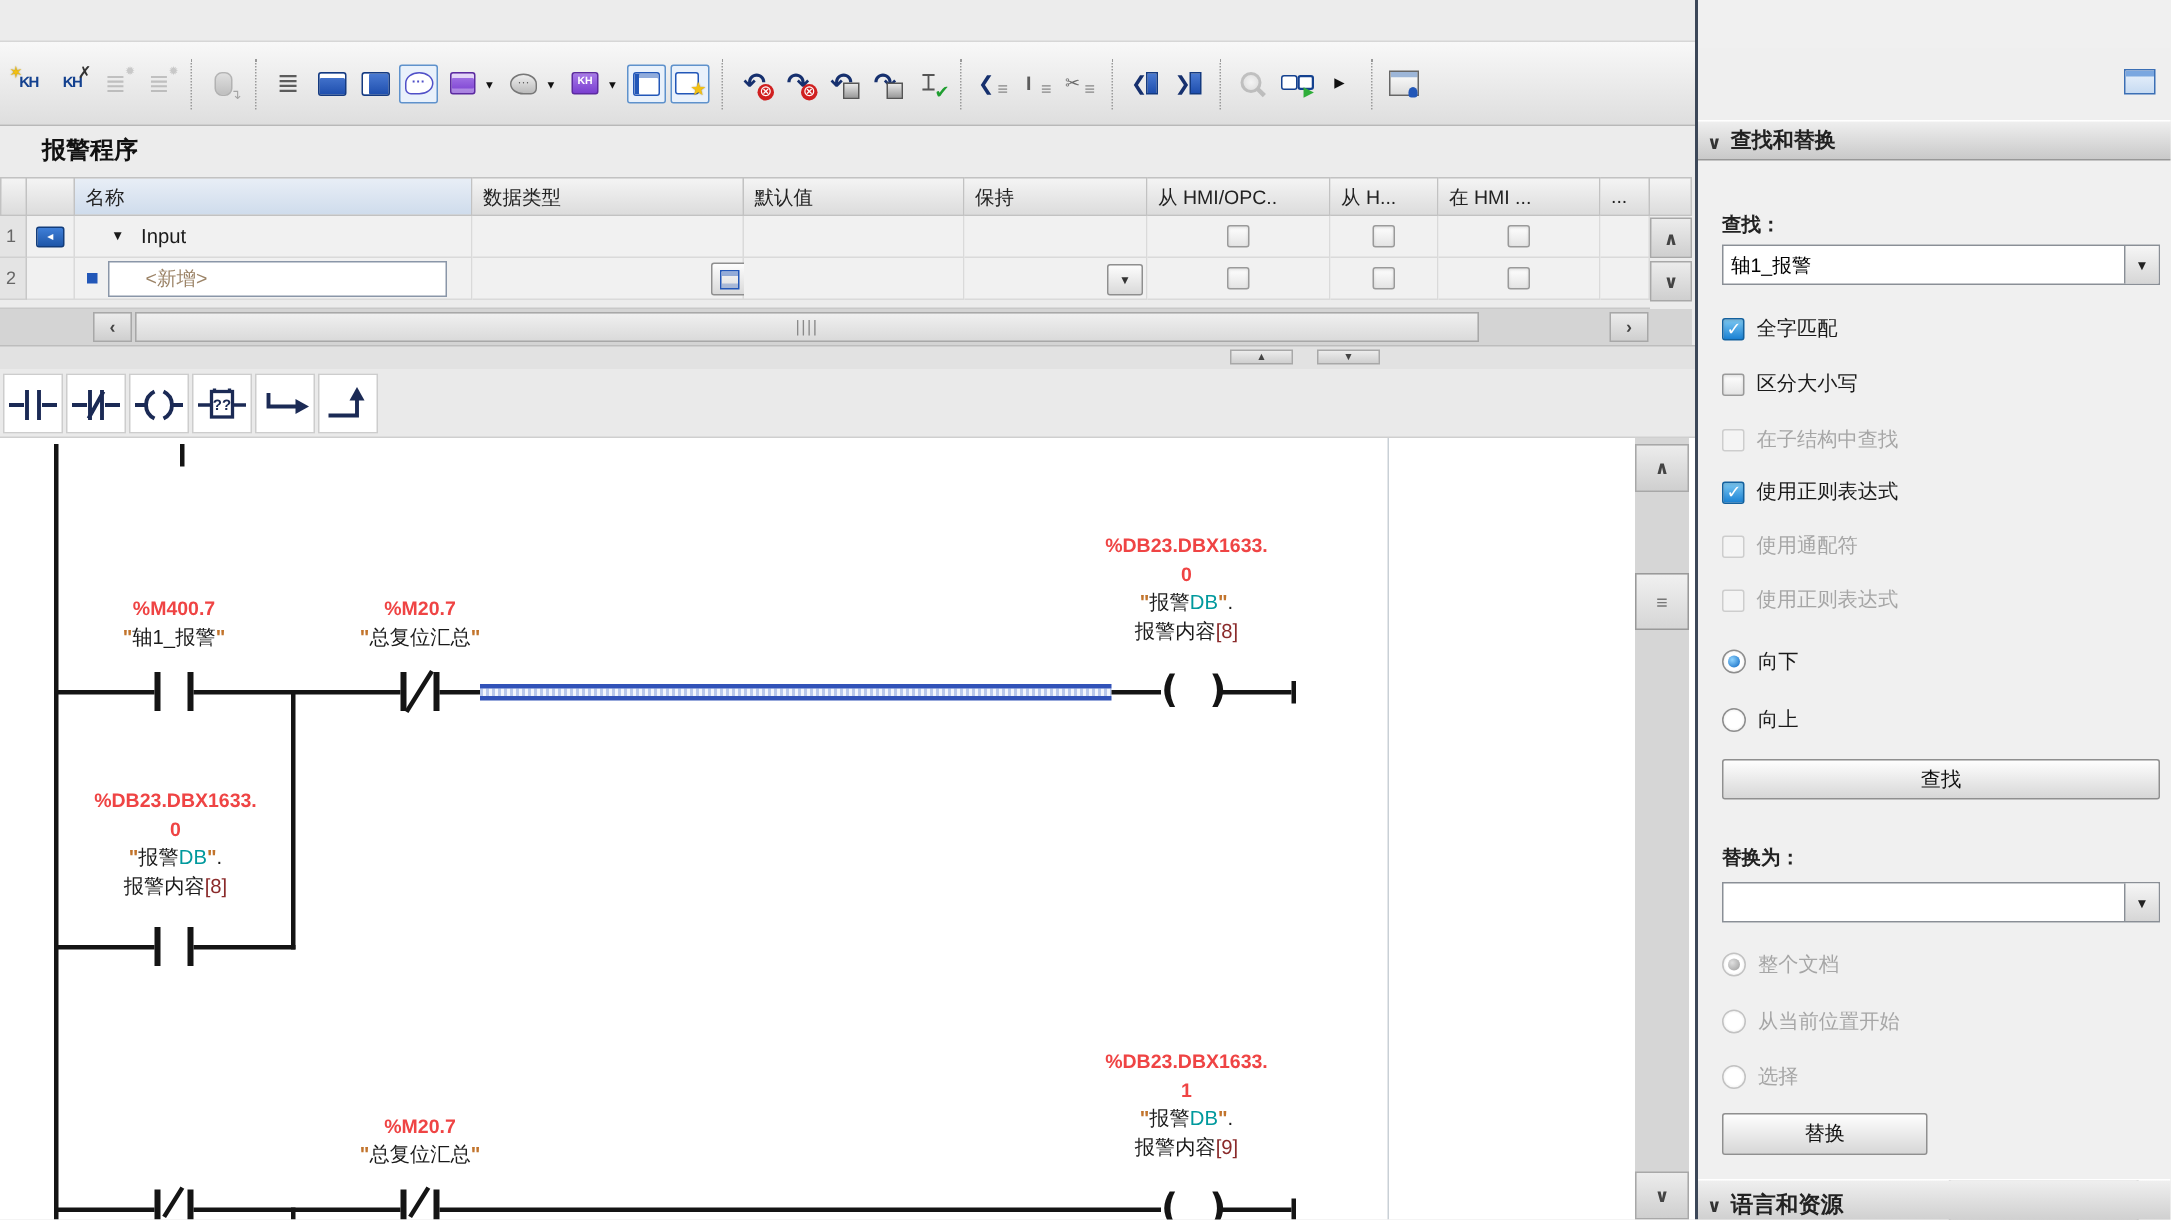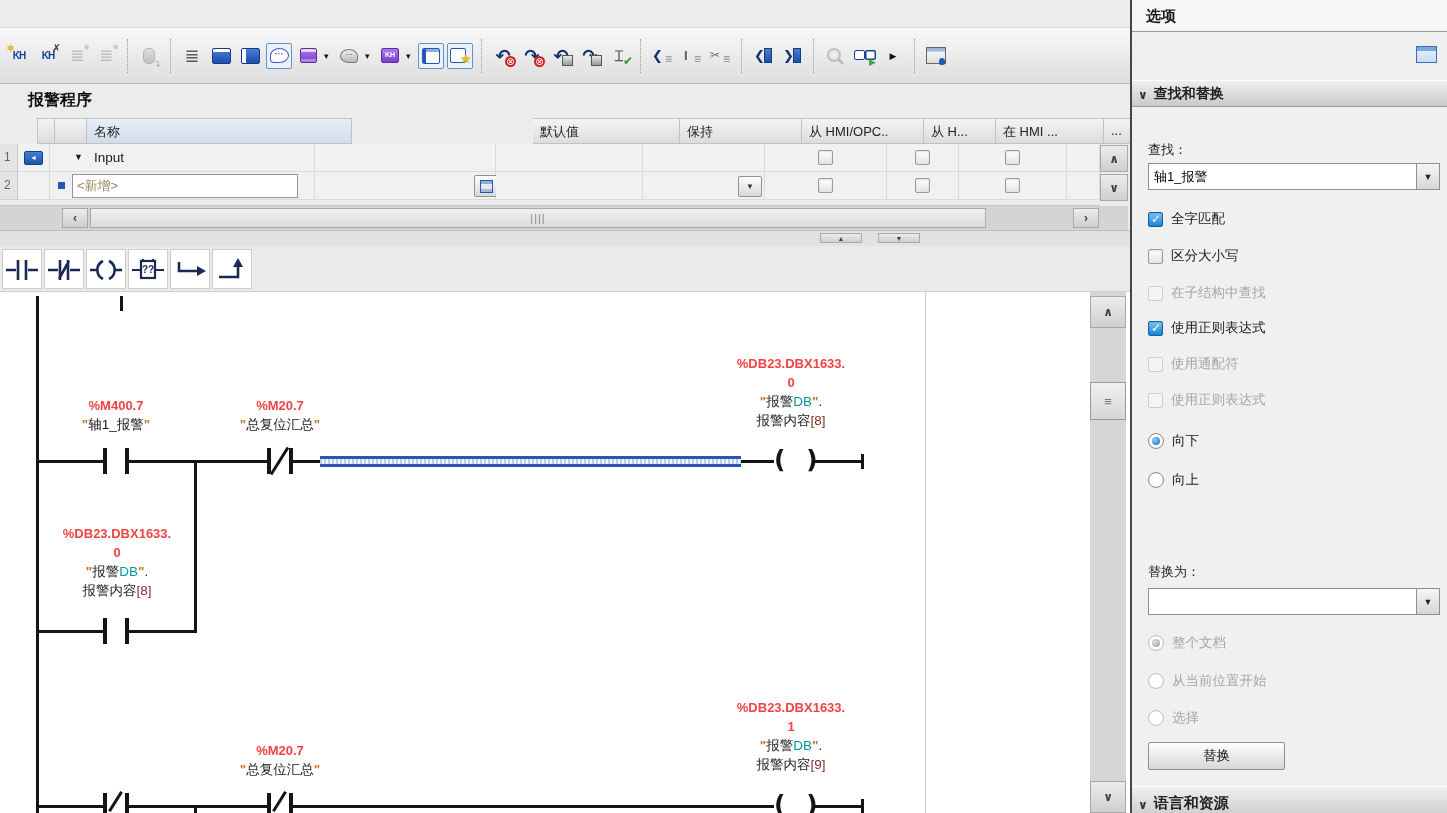--- a/index.html
+++ b/index.html
@@ -53,21 +53,21 @@
   .g-mag::before { content:""; width:10px; height:10px; border:2px solid #8a8a8a; border-radius:50%; left:4px; top:4px; background:radial-gradient(#fff,#ccc); }
   .g-mag::after { content:""; width:2.5px; height:7px; background:#8a8a8a; transform:rotate(-45deg); right:6px; bottom:3px; }
   .g-glass::before { content:""; width:9px; height:8px; border:1.5px solid #14418f; border-radius:2px; box-shadow:11px 0 0 -1.5px #fff, 11px 0 0 0 #14418f; left:2px; top:6px; background:#fff; }
   .b-play::after { content:"▶"; color:#2fae3a; font-size:9px; right:0; bottom:1px; }
   .g-fly::before { content:"▶"; font-size:9px; color:#111; }
   .g-win::before { content:""; width:18px; height:15px; background:linear-gradient(#fff,#dcdcdc); border:1px solid #666; box-shadow:inset 0 3.5px 0 #9db6d8; }
   .b-user::after { content:""; width:6px; height:7px; background:#2257b8; border-radius:50% 50% 2px 2px; right:3px; bottom:3px; }
 
   
   #block-title { left:28px; top:90px; font-size:16px; font-weight:bold; color:#111; }
-  .th { top:118px; height:26px; background:linear-gradient(#f4f4f4,#dcdcdc); border:1px solid #c2c2c2; border-left:none; font-size:13px; padding:4px 0 0 7px; color:#222;margin-left:37px; }
+  .th { top:118px; height:26px; background:linear-gradient(#f4f4f4,#dcdcdc); border:1px solid #c2c2c2; border-left:none; font-size:13px; padding:4px 0 0 7px; color:#222; }
   .th.first { border-left:1px solid #c2c2c2; }
   .th.hl { background:linear-gradient(#e8eef6,#cfdcec); }
   .cell { height:28px; background:#f1f1f1; border-right:1px solid #dadada; border-bottom:1px solid #dadada; }
   .rownum { font-size:12px; color:#666; padding:6px 0 0 4px; background:#e4e4e4; border-right:1px solid #c8c8c8; border-bottom:1px solid #d0d0d0; }
   .cb { width:15px; height:15px; border:1px solid #9a9a9a; border-radius:2px; background:linear-gradient(#ffffff,#e4e4e4); box-shadow:inset 0 1px 2px rgba(0,0,0,.12); }
   .cb.on { background:linear-gradient(#7cc8f2,#1b82d4); border-color:#13619e; }
   .cb.on::after { content:"✓"; color:#fff; font-size:12px; font-weight:bold; position:absolute; left:2px; top:-1px; }
   .cb.dis { border-color:#cdcdcd; background:#f4f4f4; box-shadow:none; }
   .tbl-btn { background:linear-gradient(#fdfdfd,#d9d9d9); border:1px solid #8f8f8f; border-radius:2px; display:flex; align-items:center; justify-content:center; }
   .sc-btn { background:linear-gradient(#ececec,#cfcfcf); border:1px solid #a8a8a8; color:#444; display:flex; align-items:center; justify-content:center; font-size:12px; font-weight:bold; }
@@ -91,21 +91,21 @@
   #sel-wire { border-top:3px solid #3152b8; border-bottom:3px solid #3152b8;
     background:repeating-linear-gradient(90deg,#b9c8ec 0 2px,#f2f5fc 2px 4px); }
   .vsb { background:#d6d6d6; }
   .netline { background:#c9d0d6; }
 
   
   #right-panel { left:1130px; top:0; width:317px; height:813px; background:#f0f0f0; border-left:2px solid #3c4758; }
   .sechead { background:linear-gradient(#efefef,#c9c9c9); border-top:1px solid #fff; border-bottom:1px solid #989898;
     display:flex; align-items:center; font-weight:bold; font-size:14px; color:#222; gap:6px; padding-left:6px; }
   .chev::before { content:"∨"; font-size:12px; color:#333; font-weight:bold; }
-  .lbl { font-size:13px; color:#222; }
+  .lbl { font-size:13px; color:#222;font-weight:bold; }
   .combo { background:#fff; border:1px solid #8a8f96; display:flex; align-items:center; font-size:13px; padding-left:5px; }
   .combo input { border:none; outline:none; flex:1; font-size:13px; font-family:inherit; background:transparent; height:100%; }
   .combo .arrow { width:23px; height:100%; border-left:1px solid #8a8f96; background:linear-gradient(#f6f6f6,#d6d6d6); display:flex; align-items:center; justify-content:center; font-size:9px; color:#222; }
   .opt-row { position:absolute; display:flex; align-items:center; gap:8px; }
   .opt-row .txt { font-size:13.5px; color:#1a1a1a; }
   .opt-row.dis .txt { color:#a6a6a6; }
   .rad { width:16px; height:16px; border-radius:50%; border:1px solid #8e8e8e; background:radial-gradient(#fff 55%,#dcdcdc); position:relative; }
   .rad.on::after { content:""; position:absolute; inset:3px; border-radius:50%; background:radial-gradient(circle at 35% 35%,#8fd4ff,#0a64c0); }
   .rad.dis { border-color:#c2c2c2; }
   .rad.on.dis::after { background:radial-gradient(circle at 35% 35%,#e0e0e0,#9a9a9a); }
@@ -158,20 +158,21 @@
     <div class="ic g-fly"></div>
     <div class="tsep"></div>
     <div class="ic g-win b-user"></div>
   </div>
 
   <div id="block-title" class="abs">报警程序</div>
 
   <div class="abs th first" style="left:0;width:18px"></div>
   <div class="abs th" style="left:18px;width:32px"></div>
   <div class="abs th hl" style="left:50px;width:265px">名称</div>
+  <div class="abs th" style="left:315px;width:181px">数据类型</div>
   <div class="abs th" style="left:496px;width:147px">默认值</div>
   <div class="abs th" style="left:643px;width:122px">保持</div>
   <div class="abs th" style="left:765px;width:122px">从 HMI/OPC..</div>
   <div class="abs th" style="left:887px;width:72px">从 H...</div>
   <div class="abs th" style="left:959px;width:108px">在 HMI ...</div>
   <div class="abs th" style="left:1067px;width:33px">...</div>
   <div class="abs th" style="left:1100px;width:28px"></div>
 
   <div class="abs rownum" style="left:0;top:144px;width:18px;height:28px">1</div>
   <div class="abs cell" style="left:18px;top:144px;width:32px">
@@ -192,21 +193,21 @@
     </div>
   <div class="abs cell" style="left:959px;top:144px;width:108px">
       <div class="cb abs" style="left:46px;top:6px"></div>
     </div>
   <div class="abs cell" style="left:1067px;top:144px;width:33px"></div>
 
   <div class="abs rownum" style="left:0;top:172px;width:18px;height:28px">2</div>
   <div class="abs cell" style="left:18px;top:172px;width:32px"></div>
   <div class="abs cell" style="left:50px;top:172px;width:265px">
     <span class="abs" style="left:8px;top:10px;width:7px;height:7px;background:#2257b8"></span>
-    <input class="abs" style="left: 22px; top: 2px; width: 226px; height: 24px; border: 1px solid rgb(138, 150, 168); font-size: 13px; padding-left: 4px; color: rgb(156, 132, 104); font-family: inherit; outline: none;" value="&lt;新增&gt;">
+    <input class="abs" style="left: 22px; top: 2px; width: 226px; height: 24px; border: 1px solid rgb(138, 150, 168); font-size: 13px; padding-left: 24px; color: rgb(156, 132, 104); font-family: inherit; outline: none;" value="&lt;新增&gt;">
   </div>
   <div class="abs cell" style="left:315px;top:172px;width:181px">
     <div class="tbl-btn abs" style="left:159px;top:3px;width:24px;height:22px">
       <div style="width:13px;height:13px;border:1.5px solid #2257b8;box-shadow:inset 0 3px 0 rgba(34,87,184,.45), inset 0 -3px 0 rgba(34,87,184,.3)"></div>
     </div>
   </div>
   <div class="abs cell" style="left:496px;top:172px;width:147px"></div>
   <div class="abs cell" style="left:643px;top:172px;width:122px">
     <div class="tbl-btn abs" style="left:95px;top:4px;width:24px;height:21px;font-size:8px;color:#333">▼</div>
   </div>
@@ -359,23 +360,20 @@
       <div class="nm"><span>报警内容</span><span class="idx">[9]</span></div>
     </div>
 
     <div class="abs vsb" style="left:1090px;top:0;width:36px;height:521px"></div>
     <div class="abs sc-btn" style="left:1090px;top:4px;width:36px;height:32px">∧</div>
     <div class="abs" style="left:1090px;top:90px;width:36px;height:38px;background:linear-gradient(#f0f0f0,#d6d6d6);border:1px solid #9a9a9a;display:flex;align-items:center;justify-content:center;color:#777;font-size:13px">≡</div>
     <div class="abs sc-btn" style="left:1090px;top:489px;width:36px;height:32px">∨</div>
   </div>
 
   <div id="right-panel" class="abs">
-    <div class="abs" style="left:0;top:0;width:315px;height:32px;background:#f6f6f6;border-bottom:1px solid #9a9a9a">
-      <span style="position:absolute;left:14px;top:7px;font-size:15px;font-weight:bold">选项</span>
-    </div>
     <div class="abs" style="left:0;top:32px;width:315px;height:48px;background:#efefef">
       <div class="abs" style="left:284px;top:14px;width:21px;height:17px;background:linear-gradient(#eaf2fc,#c7dbf2);border:1px solid #3b6fb5;box-shadow:inset 0 4px 0 #7aa7e0"></div>
     </div>
 
     <div class="abs sechead" style="left:0;top:80px;width:321px;height:27px">
       <span class="chev"></span>
       <span>查找和替换</span>
     </div>
 
     <span class="abs lbl" style="left:16px;top:141px">查找：</span>
@@ -411,20 +409,21 @@
 
     <div class="opt-row" style="left:16px;top:432px">
       <div class="rad on"></div>
       <span class="txt">向下</span>
     </div>
     <div class="opt-row" style="left:16px;top:471px">
       <div class="rad"></div>
       <span class="txt">向上</span>
     </div>
 
+    <div class="abs btn" style="left:16px;top:506px;width:292px;height:27px">查找</div>
 
     <span class="abs lbl" style="left:16px;top:563px">替换为：</span>
     <div class="abs combo" style="left:16px;top:588px;width:292px;height:27px">
       <input value="" style="">
       <div class="arrow">▼</div>
     </div>
 
     <div class="opt-row dis" style="left:16px;top:634px">
       <div class="rad on dis"></div>
       <span class="txt">整个文档</span>

